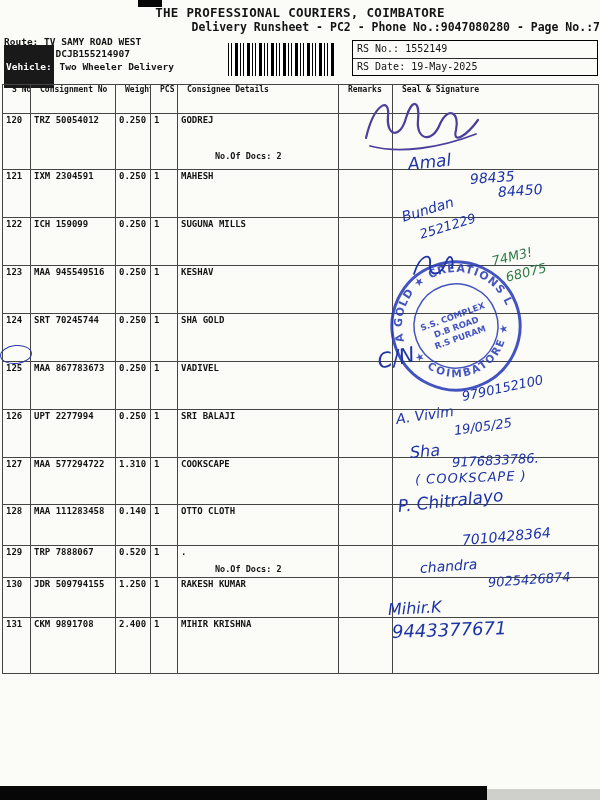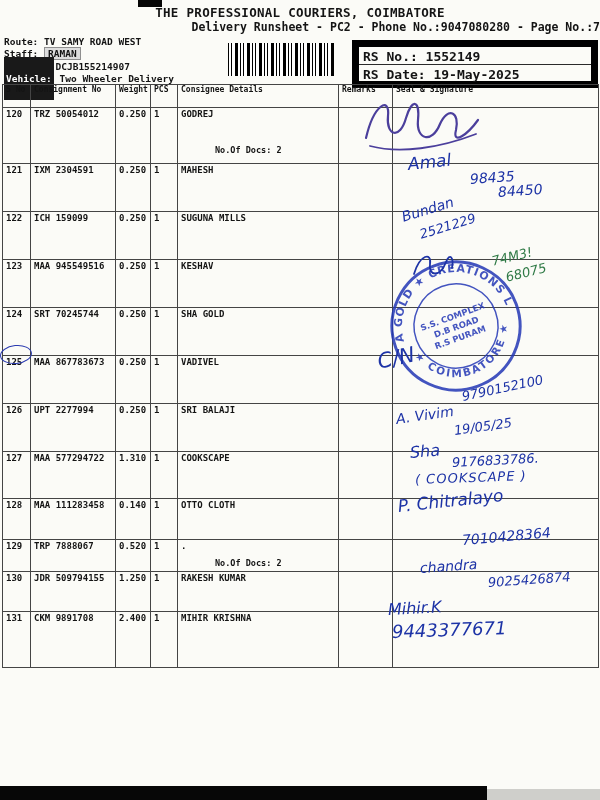--- a/index.html
+++ b/index.html
@@ -4,28 +4,28 @@
 <style>
   *{box-sizing:border-box}
   html,body{margin:0;padding:0;background:#8a8a8a}
   .page{position:relative;width:600px;height:800px;margin:0 auto;background:#fbfbf7;
         font-family:"DejaVu Sans Mono","Liberation Mono",monospace;color:#141414;overflow:hidden}
   .title{position:absolute;top:5px;left:0;width:100%;text-align:center;font-weight:bold;font-size:12.5px;letter-spacing:.3px}
   .subtitle{position:absolute;top:20px;left:0;width:100%;text-align:right;font-weight:bold;font-size:11.5px}
   .meta{position:absolute;left:4px;top:36px;font-size:9.5px;font-weight:bold;line-height:12.4px;white-space:nowrap}
   .staff-val{background:#ddd;border:1px solid #8f8f8f;padding:0 3px}
   .vehicle-lbl{background:#191919;color:#fff;padding:16px 2px}
-  .rsbox{position:absolute;left:352px;top:40px;width:246px;border:7px solid #000000;font-size:13px;font-weight:bold;background:#fbfbf7}
+  .rsbox{position:absolute;left:352px;top:40px;width:246px;border:1px solid #000000;font-size:10px;font-weight:normal;background:#fbfbf7}
   .rsbox div{padding:2px 4px;height:17px}
   .rsbox div + div{border-top:1px solid #2a2a2a}
   .barcode{position:absolute;left:228px;top:43px;width:106px;height:33px;
     background:repeating-linear-gradient(90deg,#000 0,#000 1.5px,#fff 1.5px,#fff 3px,#000 3px,#000 4px,#fff 4px,#fff 7.5px,#000 7.5px,#000 10px,#fff 10px,#fff 12px)}
   table.grid{position:absolute;left:2px;top:84px;width:596px;border-collapse:collapse;table-layout:fixed;font-size:9px;z-index:1}
   .grid th,.grid td{border:1px solid #454545;padding:1px 3px;vertical-align:top;text-align:left;font-weight:bold;overflow:hidden}
-  .grid th{font-size:8px;height:23px;padding:0 3px;white-space:nowrap}
+  .grid th{font-size:8px;height:29px;padding:0 9px;white-space:nowrap}
   tr.h56{height:56px}tr.h48{height:48px}tr.h47{height:47px}tr.h41{height:41px}tr.h32{height:32px}tr.h40{height:40px}
   .docs{font-size:8.5px;font-weight:bold}
   .d1{margin:26px 0 0 34px}
   .d2{margin:7px 0 0 34px}
   .hw{position:absolute;color:#1d33a6;font-family:"DejaVu Sans","Liberation Sans",sans-serif;
       font-style:italic;white-space:nowrap;z-index:6;transform-origin:left center;line-height:1}
   .green{color:#2f7a46}
   .scrib{position:absolute;z-index:5}
   .stamp{position:absolute;left:388px;top:258px;width:136px;height:136px;transform:rotate(-20deg);opacity:.85;z-index:4}
   .ellipse{position:absolute;left:0;top:345px;width:32px;height:19px;border:1.6px solid #2a3ab0;border-radius:50%;transform:rotate(-6deg);z-index:6}
@@ -40,24 +40,20 @@
 
   <div class="mark-t"></div>
 
   <div class="title">THE PROFESSIONAL COURIERS, COIMBATORE</div>
   <div class="subtitle">Delivery Runsheet - PC2 - Phone No.:9047080280 - Page No.:7</div>
 
   <div class="meta">
     <div>
       <span>Route:</span>
       <span>TV SAMY ROAD WEST</span>
-    </div>
-    <div>
-      <span>Staff:</span>
-      <span class="staff-val">RAMAN</span>
     </div>
     <div>
       <span>DRS No.:</span>
       <span>DCJB155214907</span>
     </div>
     <div>
       <span class="vehicle-lbl">Vehicle:</span>
       <span>Two Wheeler Delivery</span>
     </div>
   </div>

